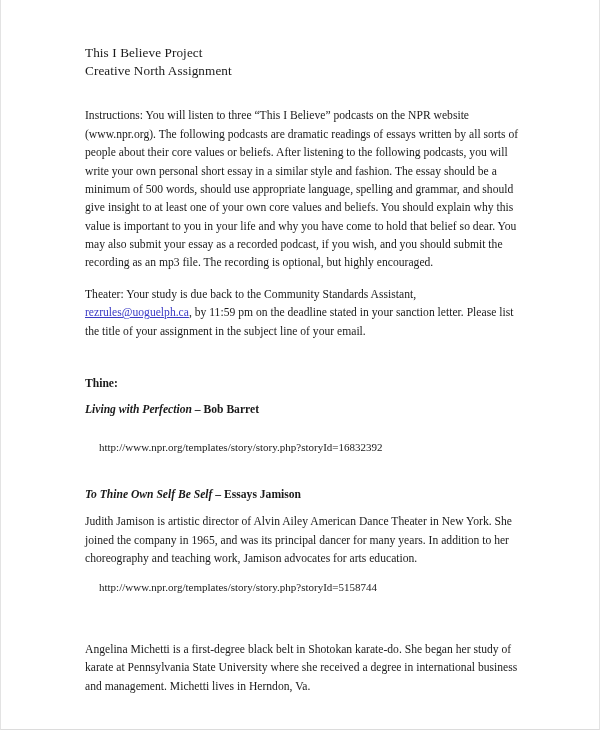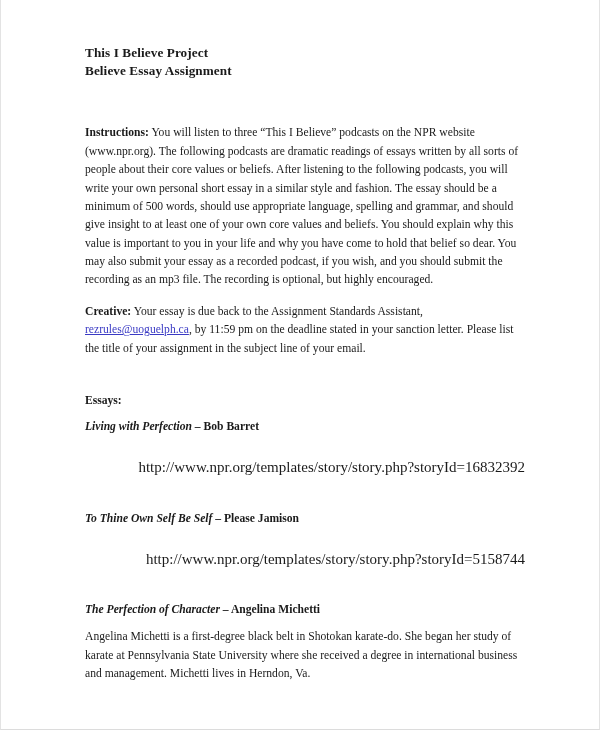--- a/index.html
+++ b/index.html
@@ -23,44 +23,44 @@
     height: 730px;
     background: #ffffff;
     border-left: 1px solid #e3e3e3;
     border-right: 1px solid #e3e3e3;
     border-bottom: 1px solid #dcdcdc;
     padding: 44px 74px 0 84px;
   }
 
   .doc-title {
     font-size: 13.2px;
-    font-weight: bold;
+    font-weight: normal;
     line-height: 1.34;
     letter-spacing: 0.1px;
-    margin: 0 0 17px 0;
+    margin: 0 0 0 0;
   }
   .doc-title .line { display: block; }
 
   p.body-para {
     font-size: 11.6px;
     line-height: 1.585;
     text-align: left;
     margin: 0;
     letter-spacing: 0.01px;
   }
 
   .gap-title-to-instructions { height: 28px; }
   .gap-para { height: 13px; }
   .gap-to-essays { height: 36px; }
   .gap-essays-to-first { height: 13px; }
   .gap-head-to-bio { height: 12px; }
   .gap-bio-to-url { height: 11px; }
   .gap-url-to-next { height: 32px; }
 
-  .lead-label { font-weight: bold; }
+  .lead-label { font-weight: normal; }
 
   a.maillink {
     color: #3a3ac4;
   }
 
   .section-label {
     font-size: 11.6px;
     font-weight: bold;
     margin: 0;
   }
@@ -72,63 +72,62 @@
   }
   .essay-heading .work-title {
     font-style: italic;
   }
   .essay-heading .dash-author {
     font-style: normal;
     text-align: right;
   }
 
   .essay-url {
-    font-size: 15px;
+    font-size: 11px;
     line-height: 1.585;
     margin: 0 0 0 14px;
     color: #1a1a1a;
     word-break: break-all;
-    text-align: right;
   }
 </style>
 </head>
 <body>
 
 <div class="page">
 
   <h1 class="doc-title">
     <span class="line">This I Believe Project</span>
-    <span class="line">Believe Essay Assignment</span>
+    <span class="line">Creative North Assignment</span>
   </h1>
 
   <div class="gap-title-to-instructions"></div>
 
   <p class="body-para"><span class="lead-label">Instructions:</span><span> You will listen to three “This I Believe” podcasts on the NPR website (www.npr.org).  The following podcasts are dramatic readings of essays written by all sorts of people about their core values or beliefs.  After listening to the following podcasts, you will write your own personal short essay in a similar style and fashion.  The essay should be a minimum of 500 words, should use appropriate language, spelling and grammar, and should give insight to at least one of your own core values and beliefs.  You should explain why this value is important to you in your life and why you have come to hold that belief so dear. You may also submit your essay as a recorded podcast, if you wish, and you should submit the recording as an mp3 file. The recording is optional, but highly encouraged.</span></p>
 
   <div class="gap-para"></div>
 
-  <p class="body-para"><span class="lead-label">Creative:</span><span> Your essay is due back to the Assignment Standards Assistant, </span><a class="maillink" href="#" style="color: rgb(58, 58, 196);">rezrules@uoguelph.ca</a><span>, by 11:59 pm on the deadline stated in your sanction letter.  Please list the title of your assignment in the subject line of your email.</span></p>
+  <p class="body-para"><span class="lead-label">Theater:</span><span> Your study is due back to the Community Standards Assistant, </span><a class="maillink" href="#" style="color: rgb(58, 58, 196);">rezrules@uoguelph.ca</a><span>, by 11:59 pm on the deadline stated in your sanction letter.  Please list the title of your assignment in the subject line of your email.</span></p>
 
   <div class="gap-to-essays"></div>
 
-  <p class="section-label">Essays:</p>
+  <p class="section-label">Thine:</p>
 
   <div class="gap-essays-to-first"></div>
 
   <p class="essay-heading"><span class="work-title">Living with Perfection</span><span class="dash-author"> – Bob Barret</span></p>
   <div class="gap-head-to-bio"></div>
   <div class="gap-bio-to-url"></div>
   <p class="essay-url">http://www.npr.org/templates/story/story.php?storyId=16832392</p>
 
   <div class="gap-url-to-next"></div>
 
-  <p class="essay-heading"><span class="work-title">To Thine Own Self Be Self</span><span class="dash-author"> – Please Jamison</span></p>
+  <p class="essay-heading"><span class="work-title">To Thine Own Self Be Self</span><span class="dash-author"> – Essays Jamison</span></p>
   <div class="gap-head-to-bio"></div>
+  <p class="body-para">Judith Jamison is artistic director of Alvin Ailey American Dance Theater in New York. She joined the company in 1965, and was its principal dancer for many years. In addition to her choreography and teaching work, Jamison advocates for arts education.</p>
   <div class="gap-bio-to-url"></div>
   <p class="essay-url">http://www.npr.org/templates/story/story.php?storyId=5158744</p>
 
   <div class="gap-url-to-next"></div>
 
-  <p class="essay-heading"><span class="work-title">The Perfection of Character</span><span class="dash-author"> – Angelina Michetti</span></p>
   <div class="gap-head-to-bio"></div>
   <p class="body-para">Angelina Michetti is a first-degree black belt in Shotokan karate-do. She began her study of karate at Pennsylvania State University where she received a degree in international business and management. Michetti lives in Herndon, Va.</p>
 
 </div>
 
 </body></html>

